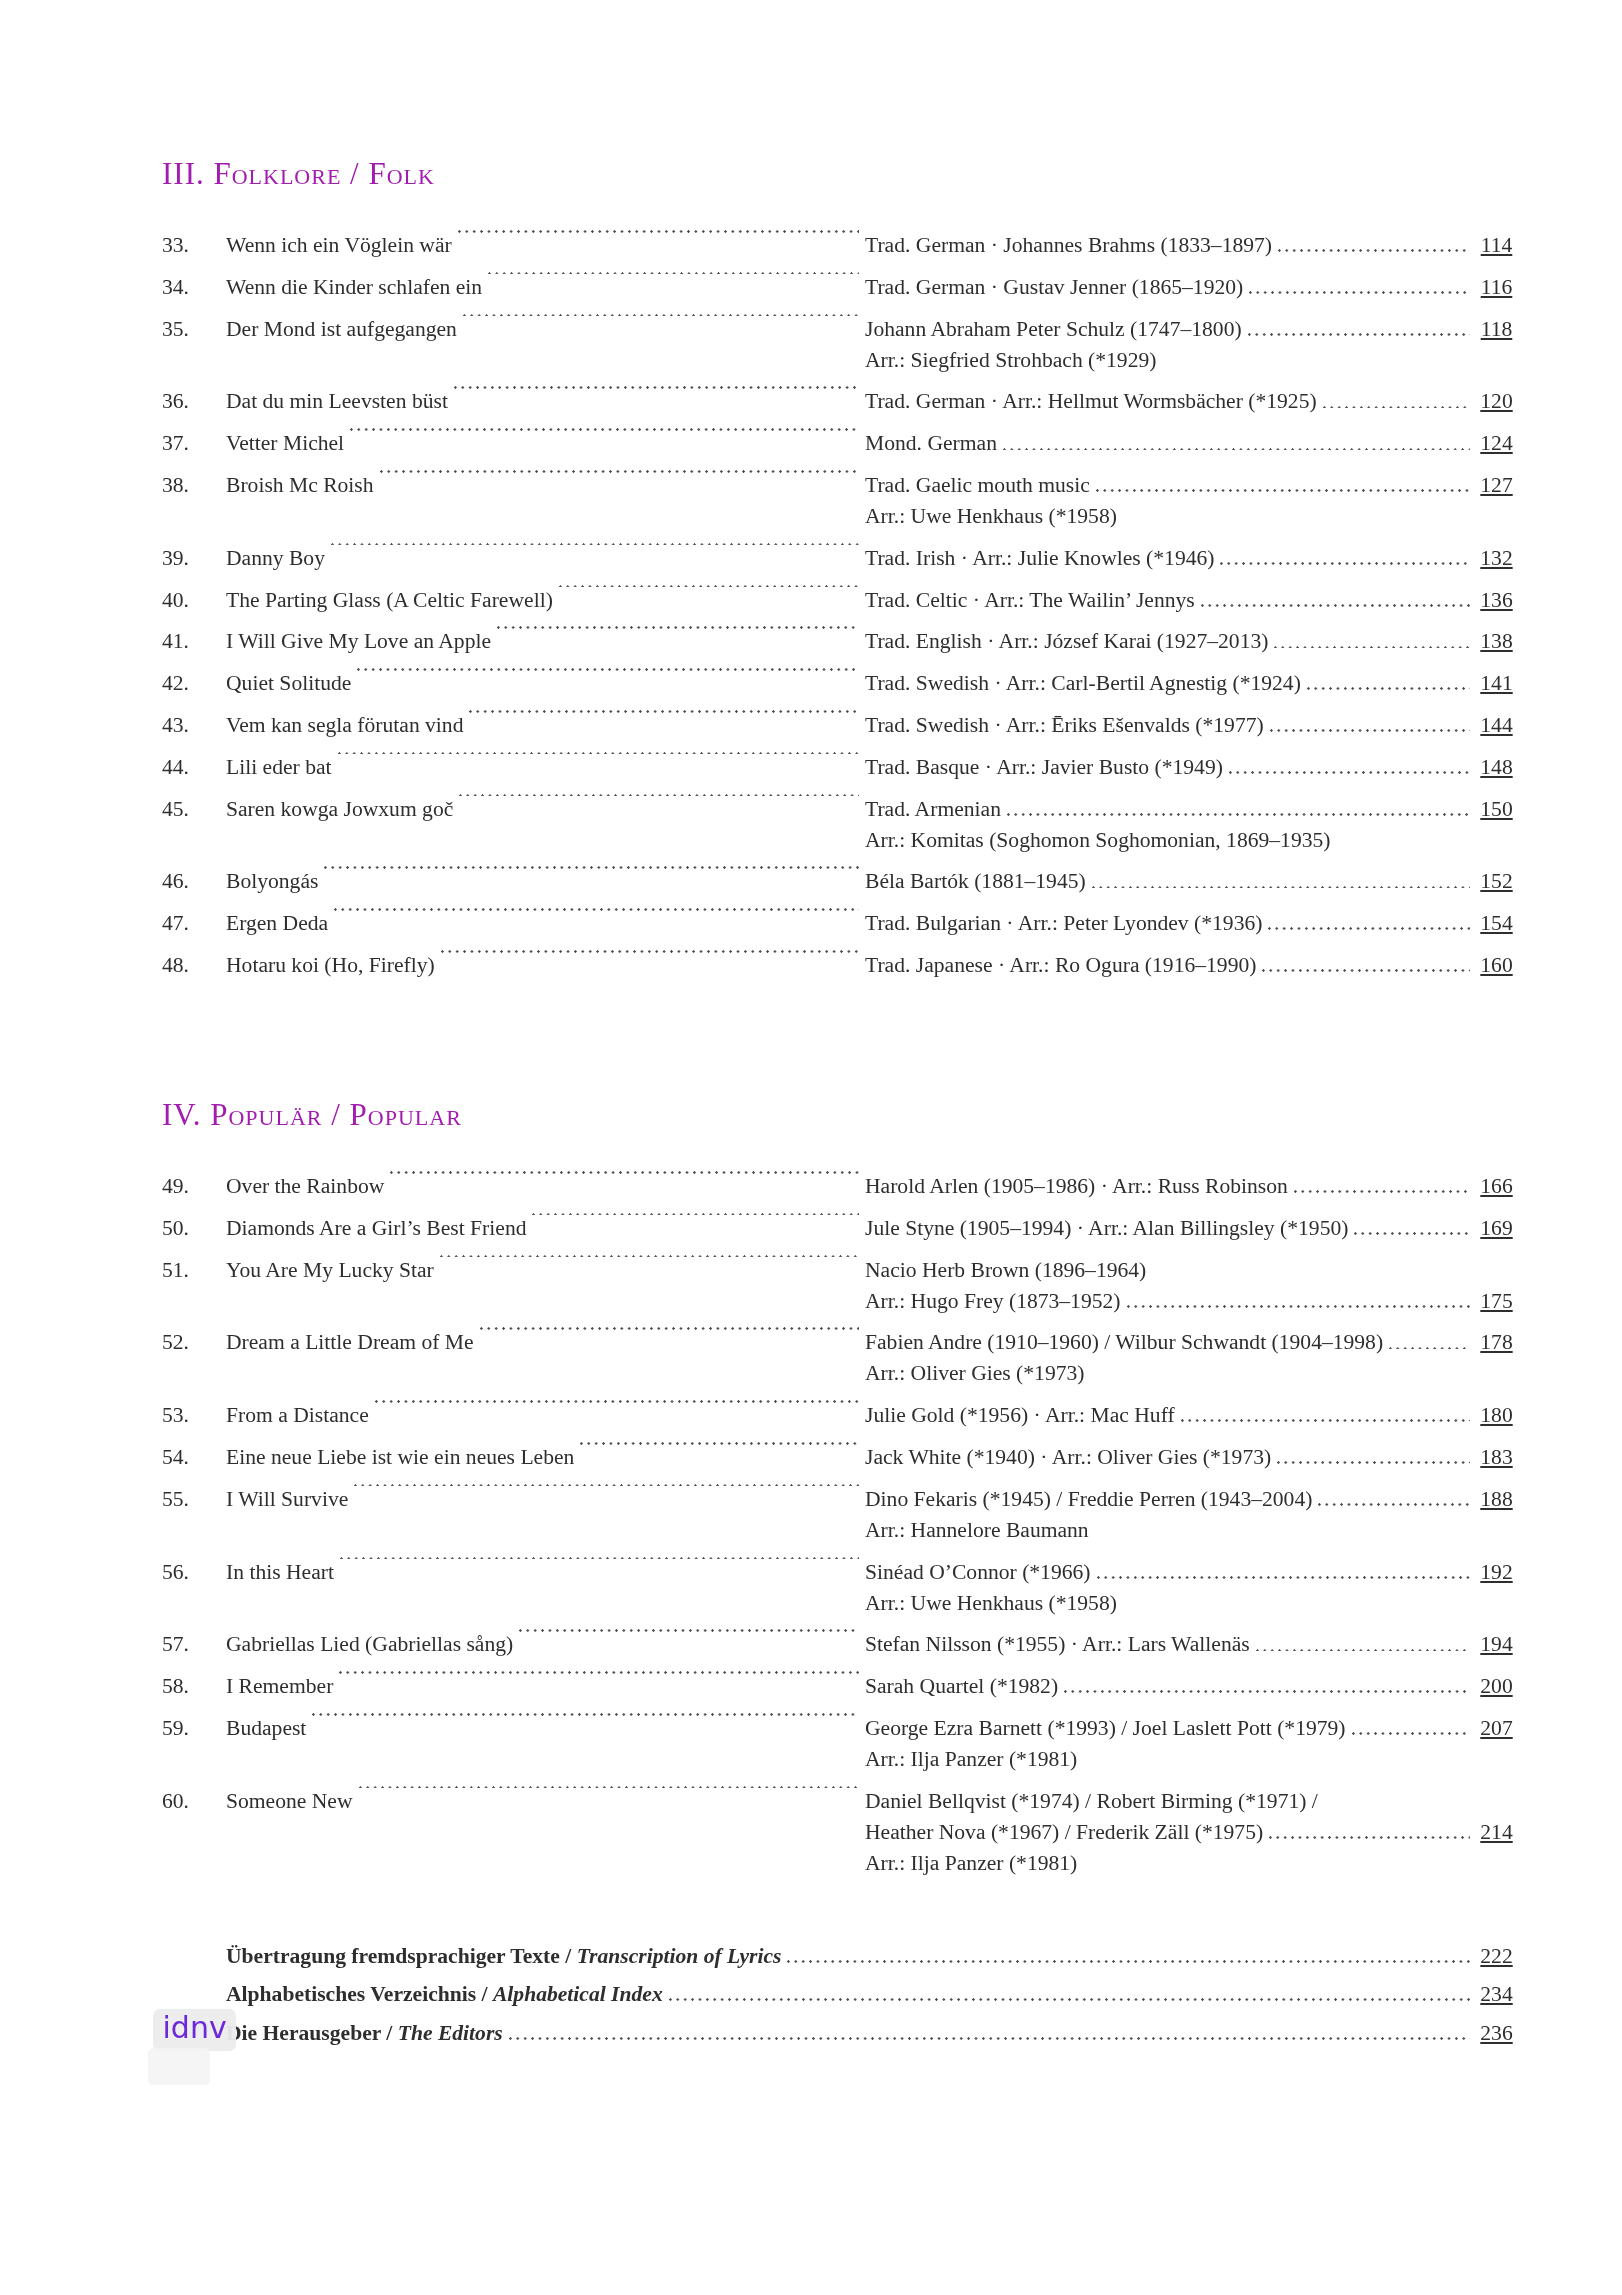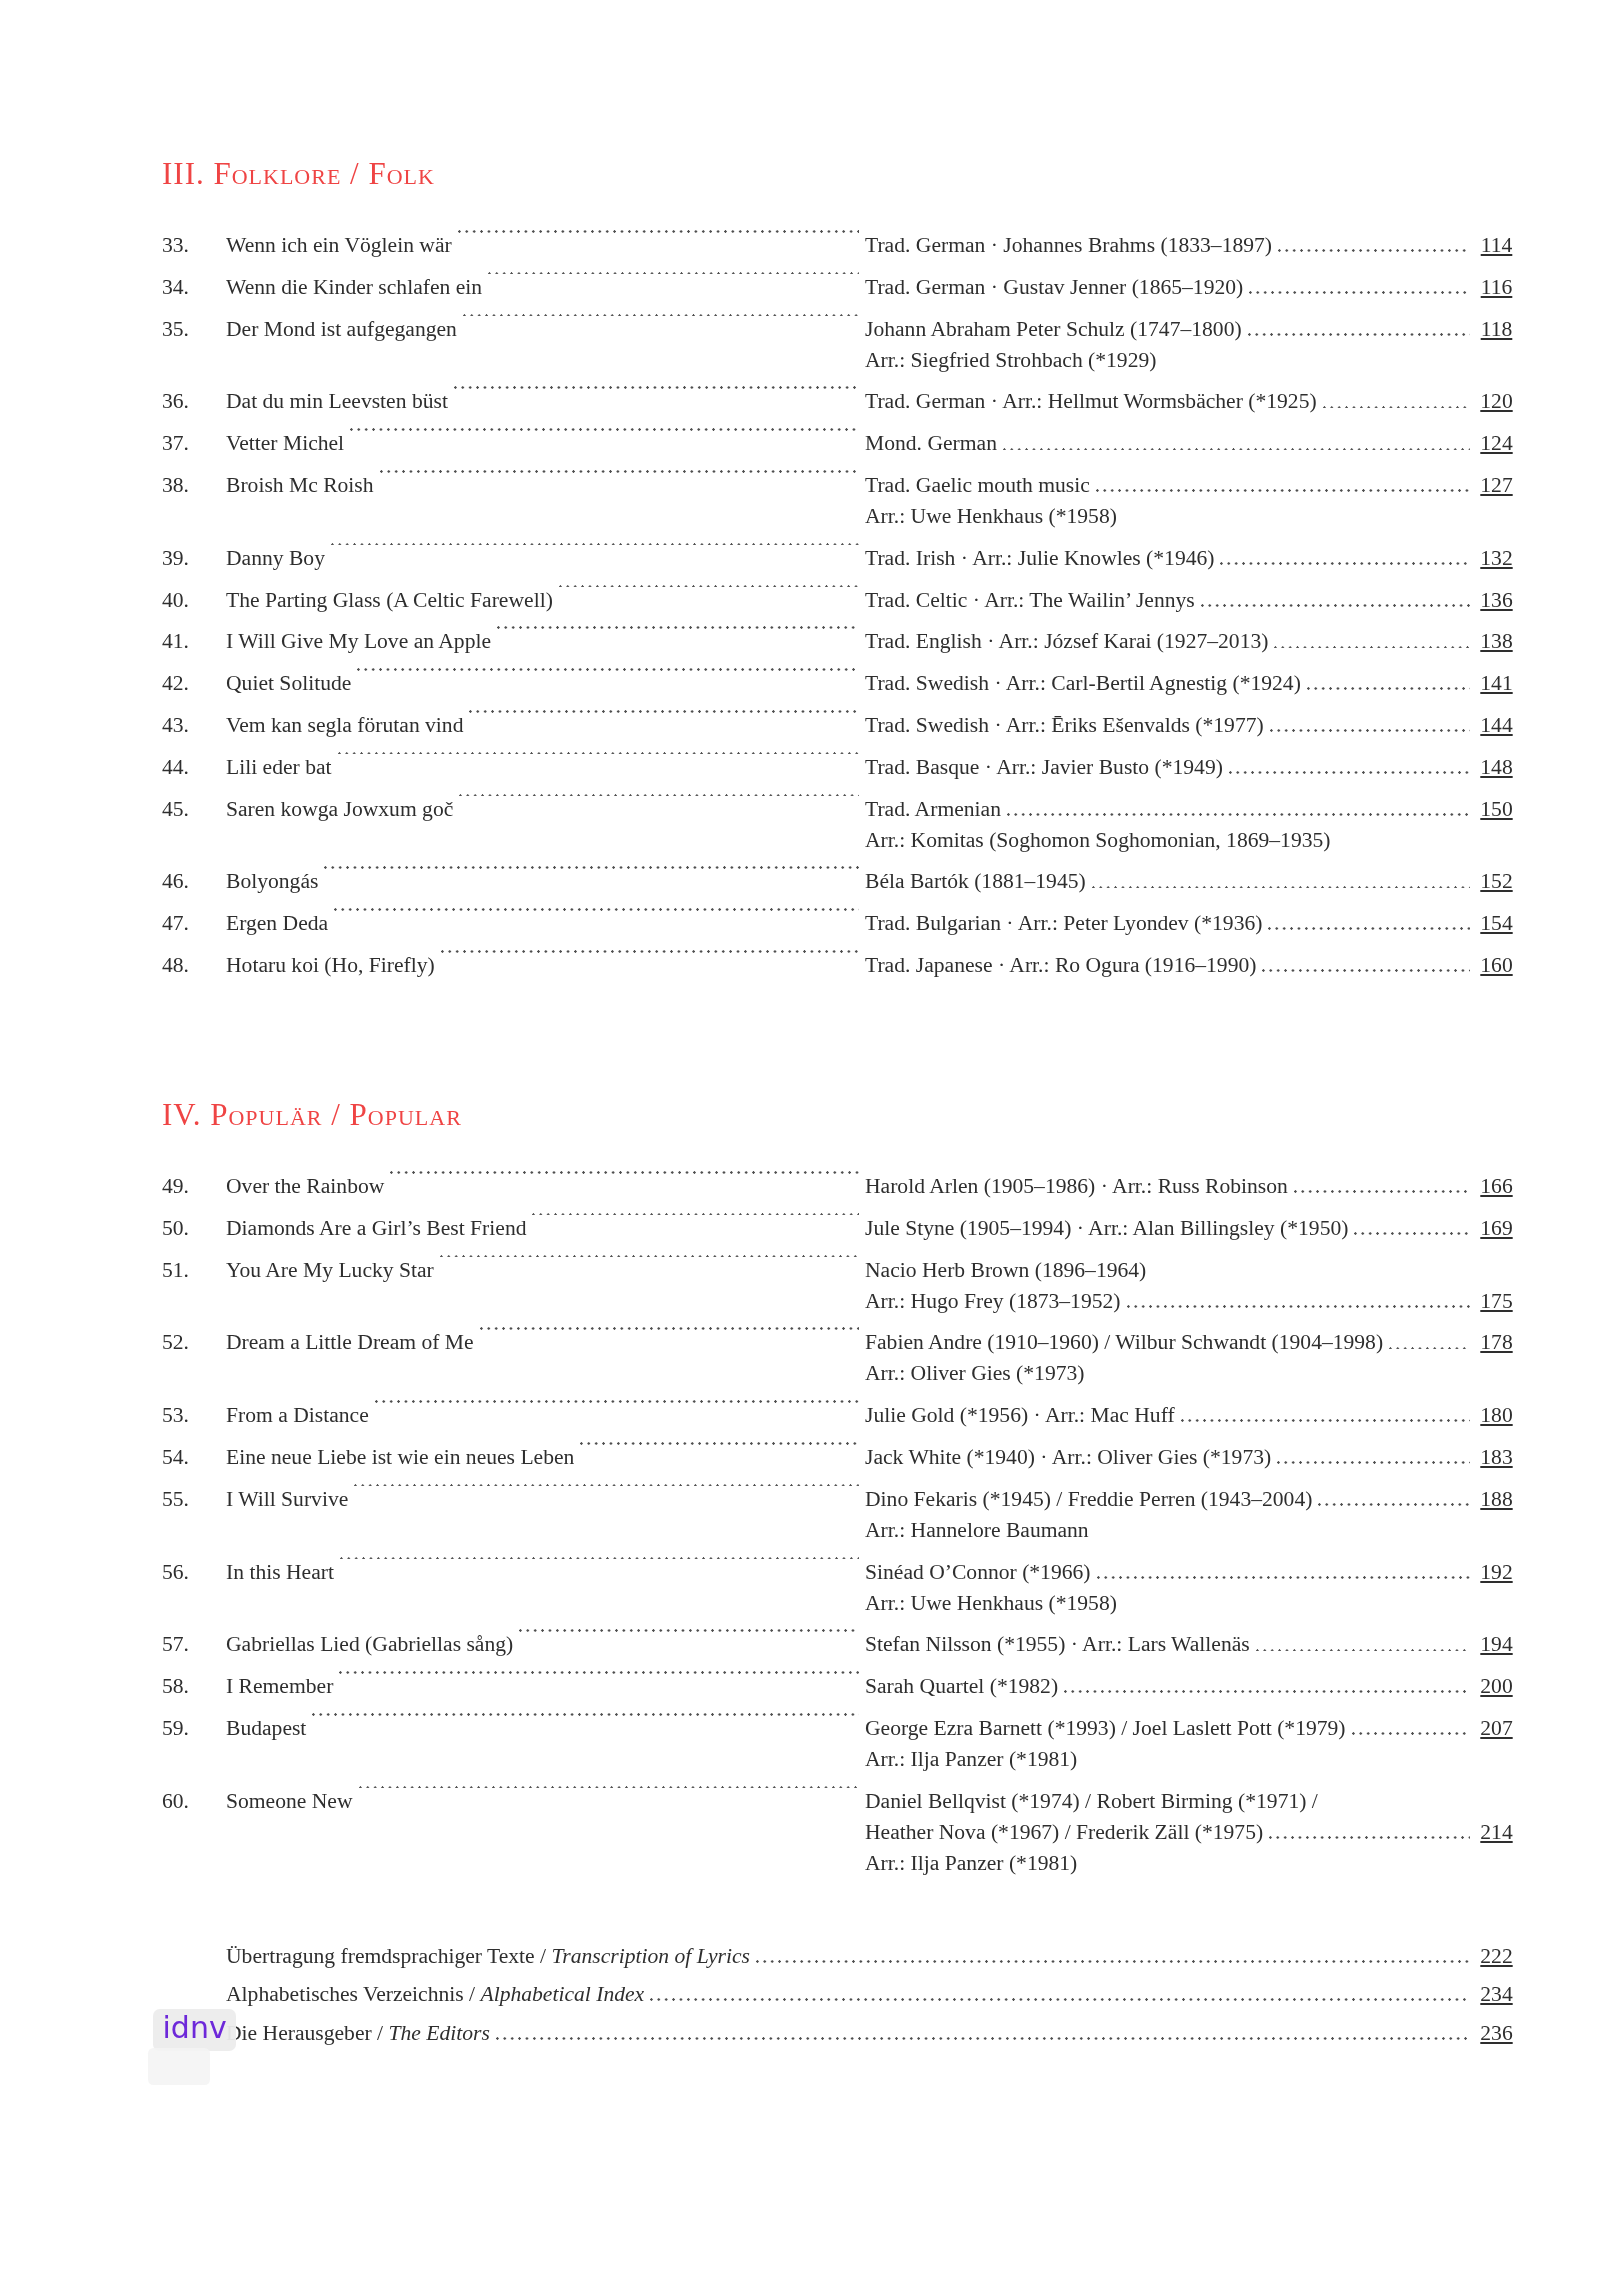--- a/index.html
+++ b/index.html
@@ -20,21 +20,21 @@
     left: 162px;
     top: 155px;
     width: 1355px;
   }
   .section-heading {
     font-size: 31px;
     line-height: 37px;
     font-weight: 400;
     font-variant: small-caps;
     letter-spacing: 1px;
-    color: #ef4444;
+    color: #a21caf;
     margin: 0 0 38px 0;
   }
   .section-heading.iv {
     margin-top: 115px;
   }
   .entry {
     font-size: 21.6px;
     line-height: 31px;
     margin-bottom: 10.8px;
   }
@@ -79,20 +79,21 @@
   }
   .frow {
     display: flex;
     align-items: baseline;
     line-height: 31px;
     margin-bottom: 7.4px;
   }
   .flabel {
     padding-left: 64px;
     white-space: nowrap;
+    font-weight: bold;
   }
   .watermark {
     position: absolute;
     left: 153px;
     top: 2009px;
     z-index: 5;
     background: rgba(236,236,236,0.95);
     border-radius: 6.8px;
     padding: 1.4px 9.5px 5.4px 9.5px;
     font-family: "DejaVu Sans", "Liberation Sans", sans-serif;

